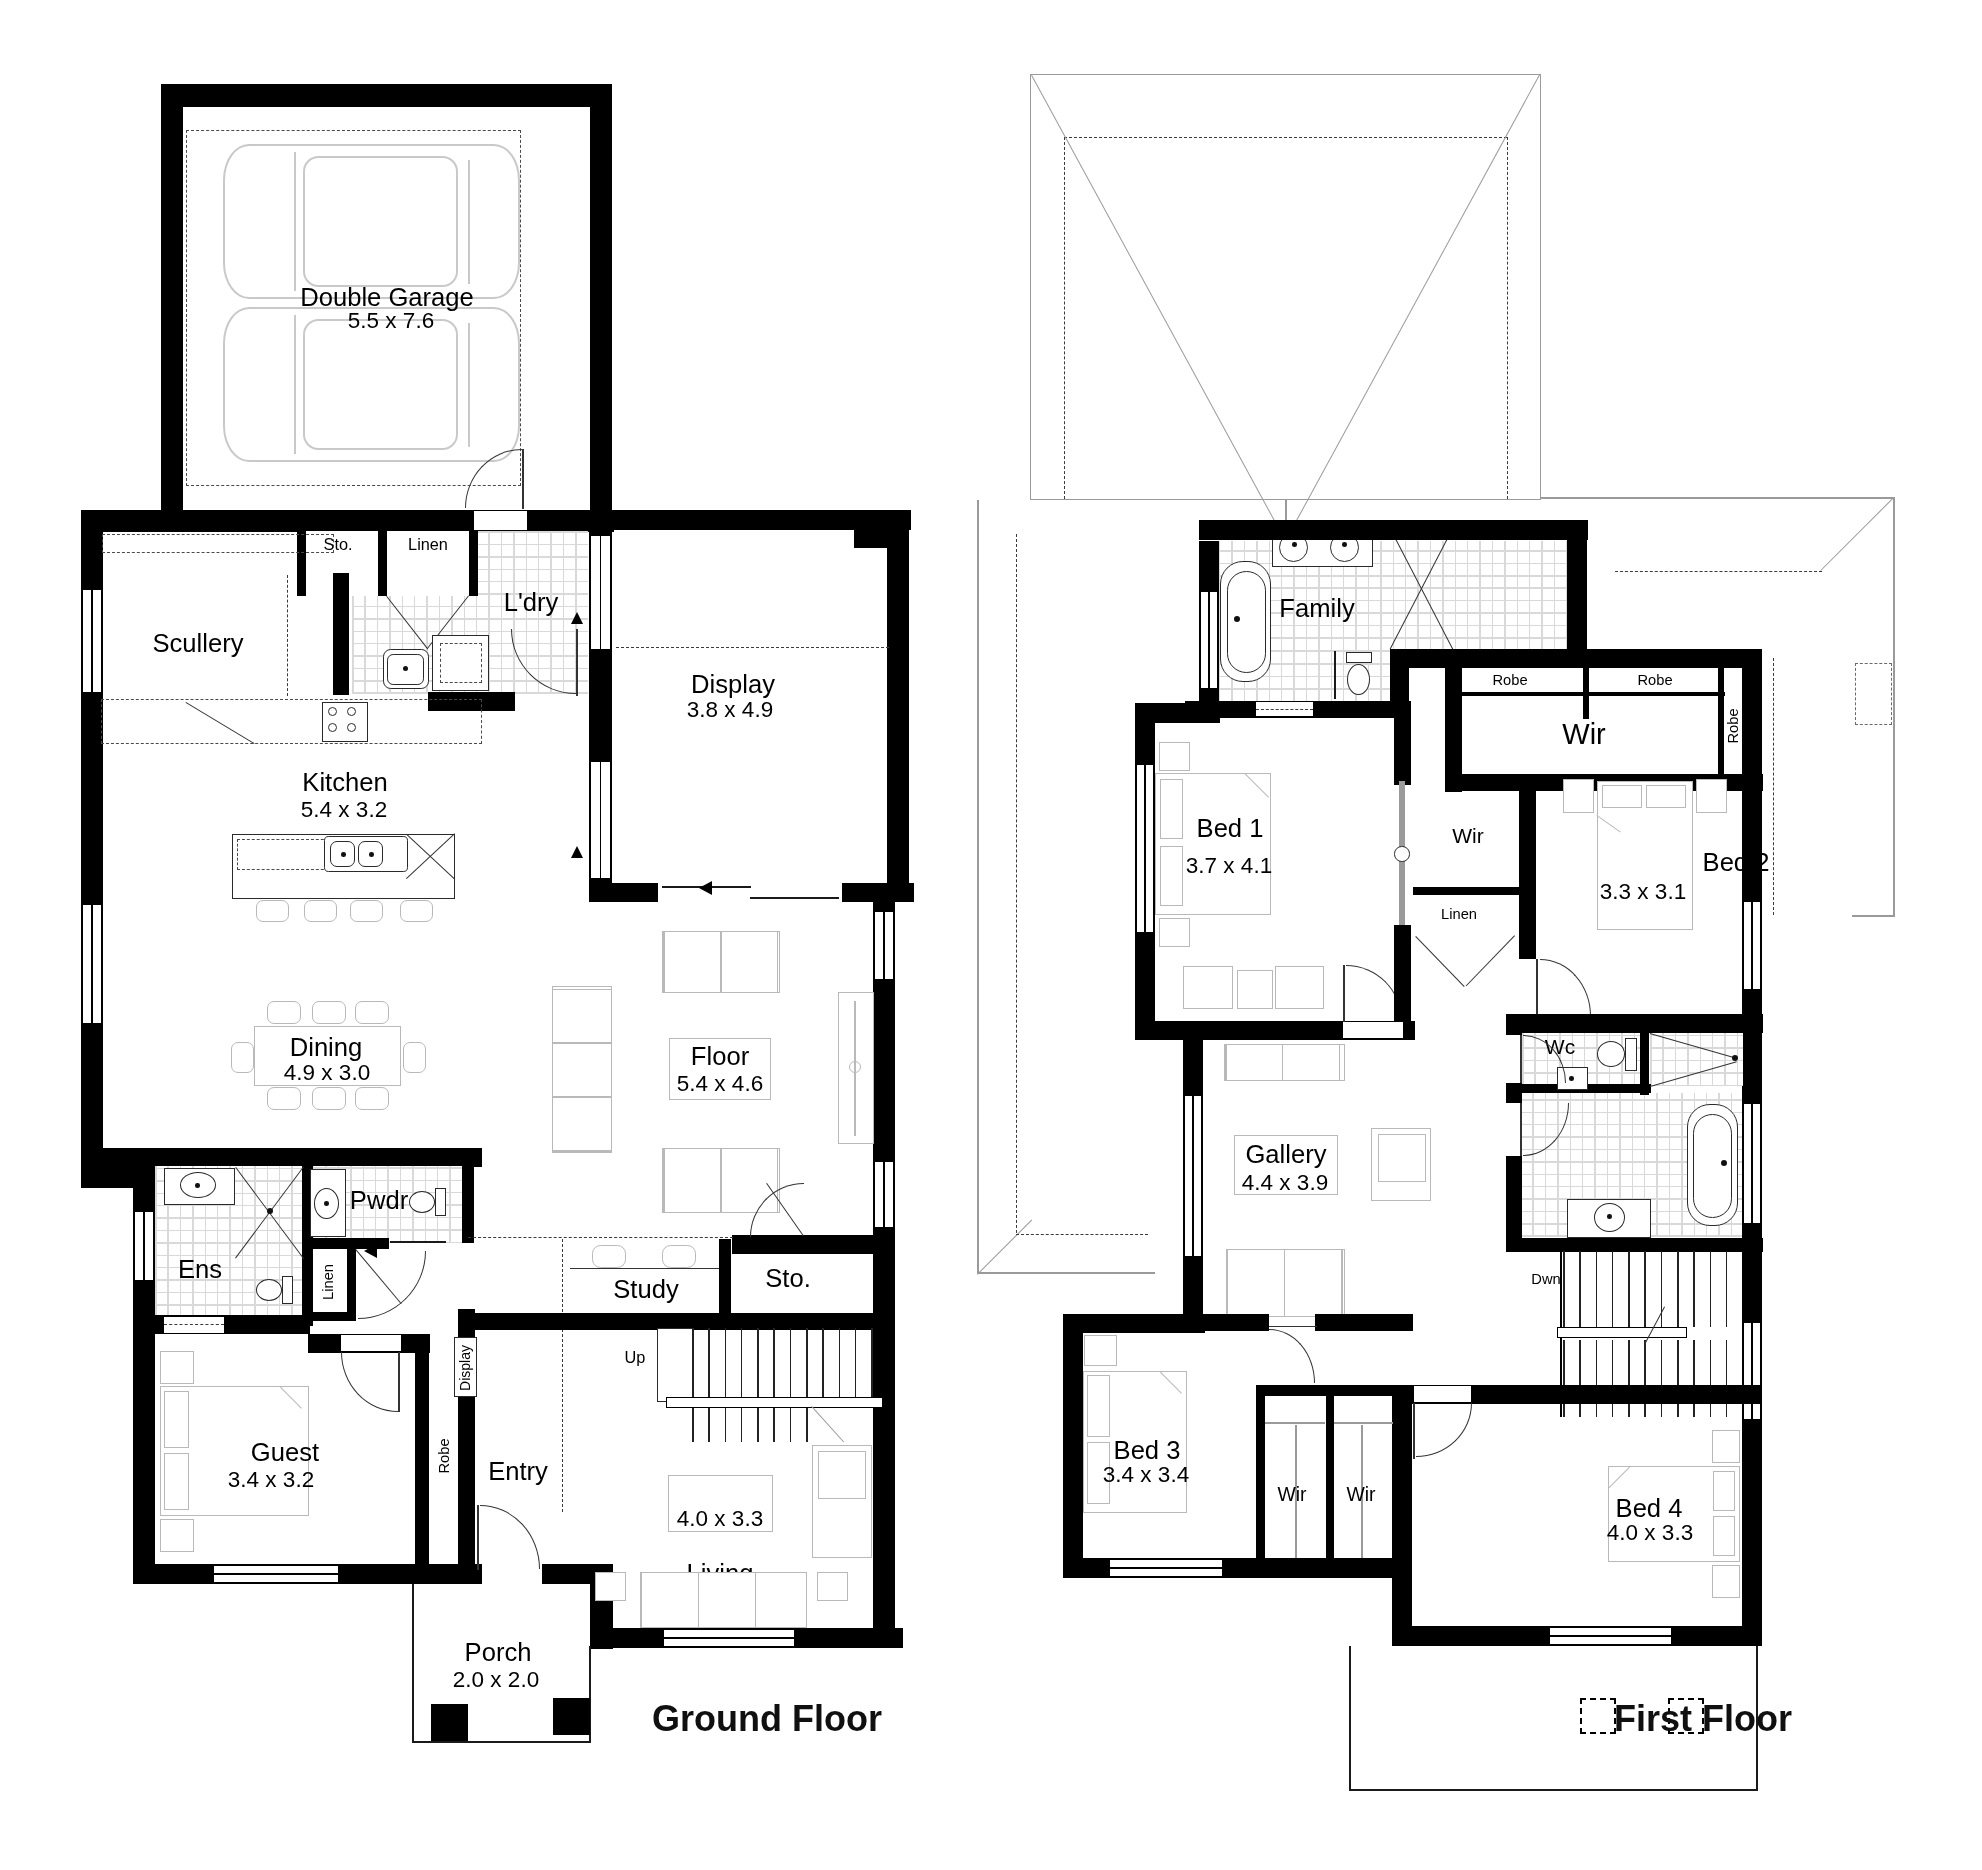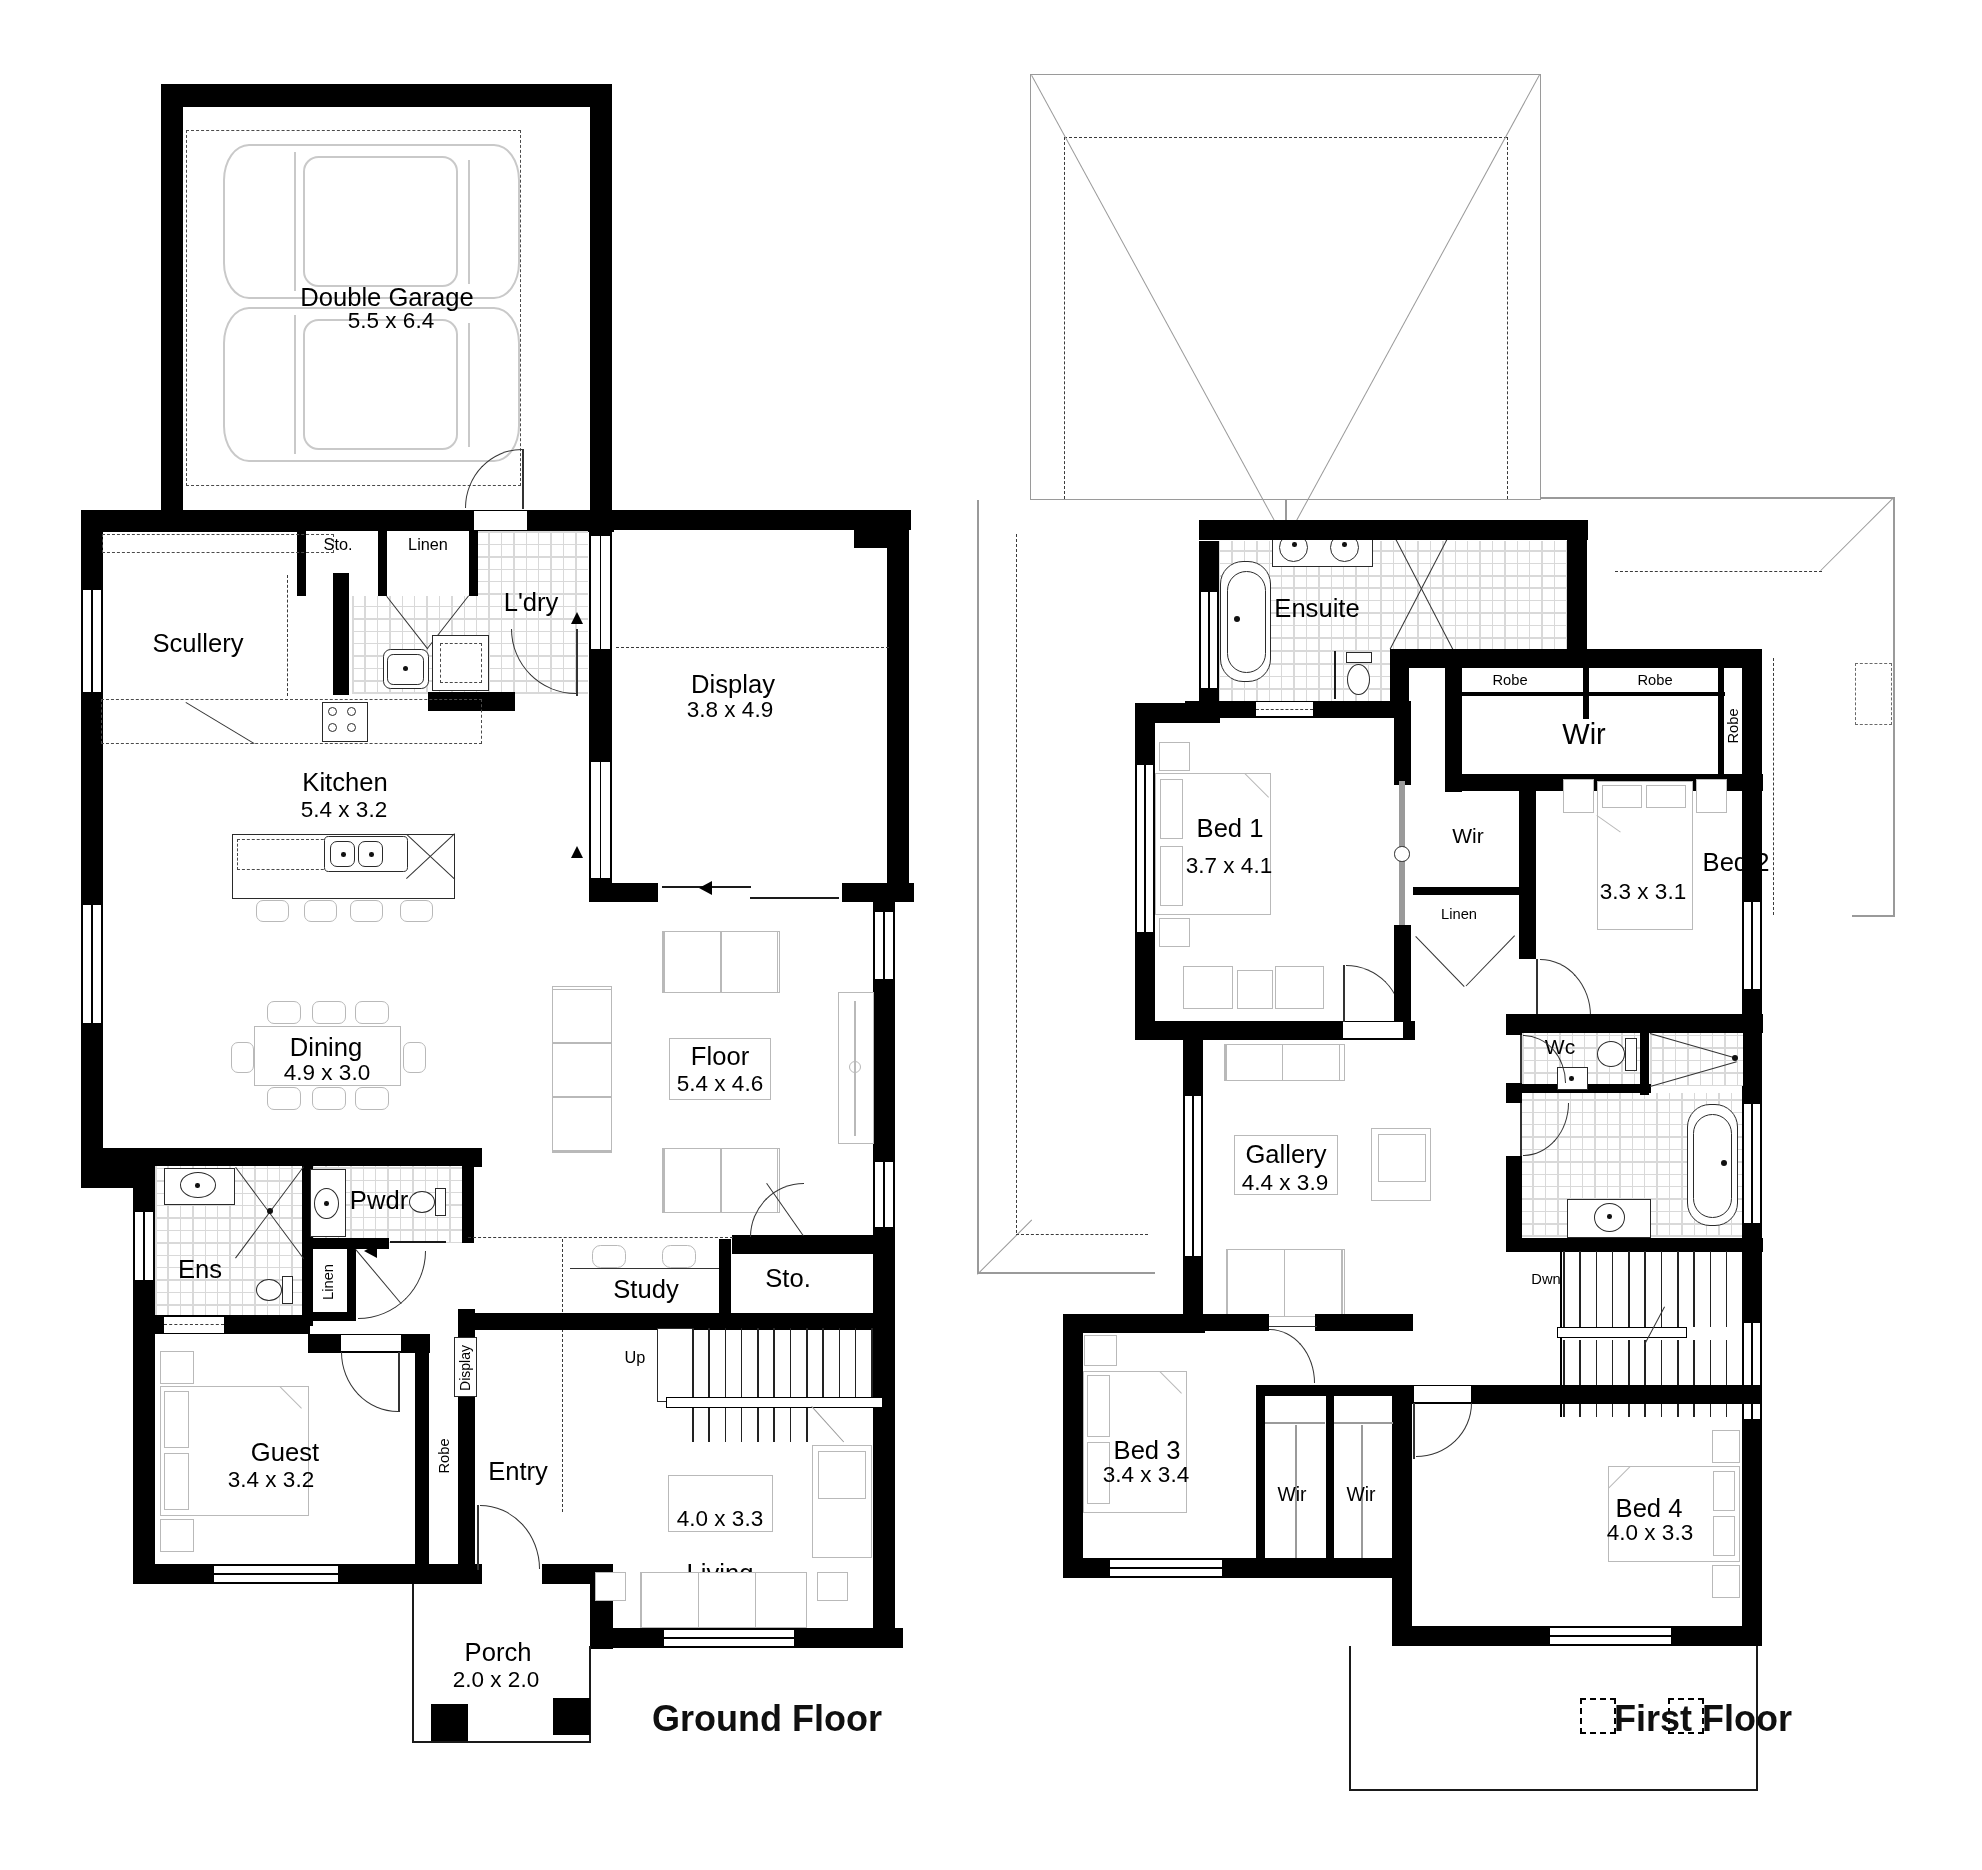--- a/index.html
+++ b/index.html
@@ -64,21 +64,21 @@
     <div class="cwf"></div>
     <div class="cwr"></div>
   </div>
   <div class="car" style="left:223px;top:307px;width:297px;height:155px">
     <div class="cb"></div>
     <div class="cc"></div>
     <div class="cwf"></div>
     <div class="cwr"></div>
   </div>
   <div class="rl" style="left:387px;top:297px">Double Garage</div>
-  <div class="rd" style="left:391px;top:321px">5.5 x 6.4</div>
+  <div class="rd" style="left:391px;top:321px">5.5 x 7.6</div>
 
   <div class="w" style="left:81px;top:510px;width:533px;height:22px"></div>
   <div class="w" style="left:609px;top:510px;width:302px;height:20px"></div>
   <div class="w" style="left:854px;top:512px;width:36px;height:36px"></div>
   <div class="white" style="left:474px;top:511px;width:53px;height:18.6px"></div>
   <div class="w" style="left:81px;top:531px;width:22px;height:655px"></div>
   <div class="win-v" style="left:81px;top:590px;width:22px;height:102px"></div>
   <div class="win-v" style="left:81px;top:905px;width:22px;height:118px"></div>
 
   <div class="tile" style="left:352px;top:531px;width:236px;height:163px"></div>
@@ -301,21 +301,21 @@
   <div class="fx oval" style="left:1279px;top:533px;width:29px;height:29px"></div>
   <div class="fx oval" style="left:1330px;top:533px;width:29px;height:29px"></div>
   <div class="dot" style="left:1292px;top:542px;width:4.6px;height:4.6px"></div>
   <div class="dot" style="left:1342px;top:542px;width:4.6px;height:4.6px"></div>
   <div class="ln" style="left:1390px;top:527px;width:138px;transform:rotate(62.6deg)"></div>
   <div class="ln" style="left:1454px;top:527px;width:138px;transform:rotate(117.4deg)"></div>
   <div class="dot" style="left:1417px;top:534px;width:6.2px;height:6.2px"></div>
   <div class="thinln" style="left:1334px;top:651px;width:2.3px;height:48px"></div>
   <div class="fx" style="left:1346px;top:652px;width:26px;height:11px"></div>
   <div class="fx oval" style="left:1347px;top:664px;width:23px;height:31px"></div>
-  <div class="rl" style="left:1317px;top:608px">Ensuite</div>
+  <div class="rl" style="left:1317px;top:608px">Family</div>
 
   <div class="w" style="left:1199px;top:520px;width:389px;height:20px"></div>
   <div class="w" style="left:1199px;top:541px;width:20px;height:167px"></div>
   <div class="win-v" style="left:1199px;top:592px;width:20px;height:96px"></div>
   <div class="w" style="left:1567px;top:520px;width:20px;height:132px"></div>
   <div class="w" style="left:1390px;top:649px;width:372px;height:18.6px"></div>
   <div class="w" style="left:1390px;top:668px;width:18.6px;height:37px"></div>
   <div class="w" style="left:1185px;top:701px;width:226px;height:17px"></div>
   <div class="white" style="left:1256px;top:702px;width:57px;height:14px"></div>
   <div class="dashh" style="left:1256px;top:709px;width:57px"></div>

